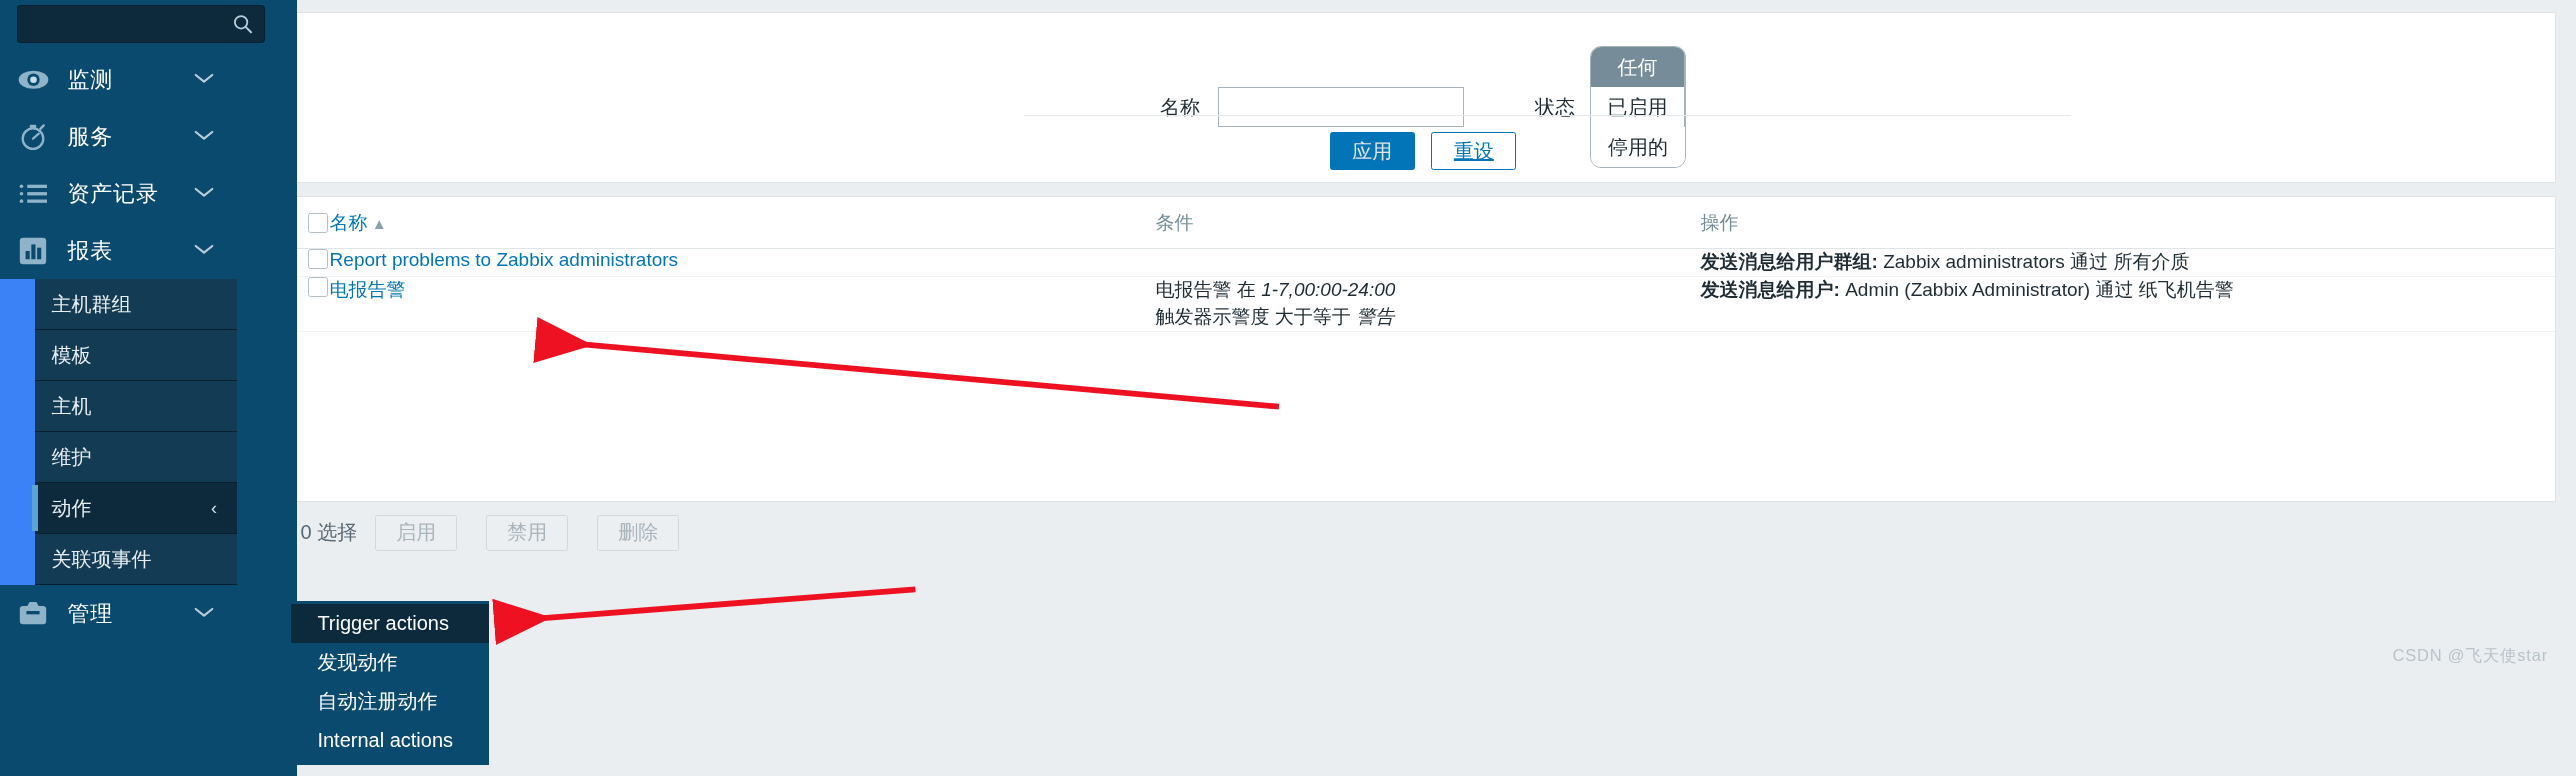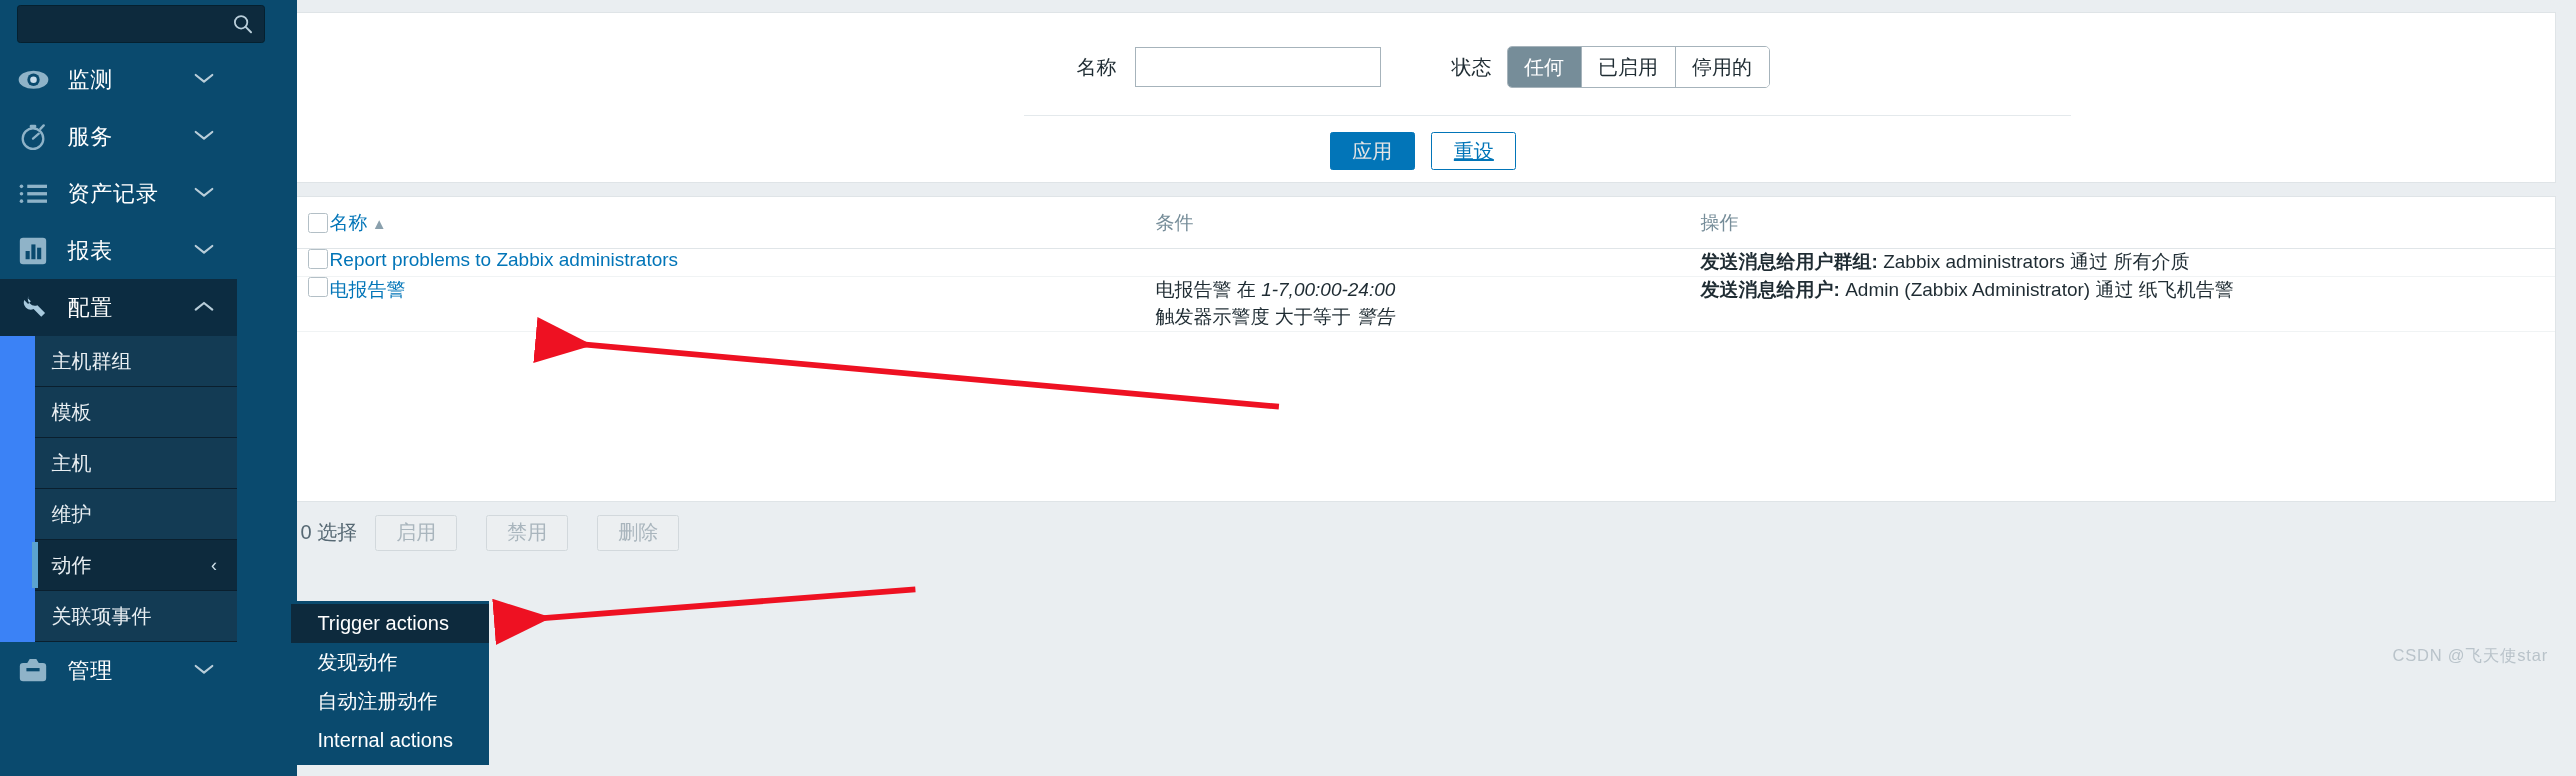--- a/index.html
+++ b/index.html
@@ -138,21 +138,21 @@
   .name-input {
     width: 246px; height: 40px;
     border: 0.8px solid #a6b3bb;
     background: #fff;
     font-size: 18px;
     padding: 0 8.3px;
     outline: none;
     font-family: "Liberation Sans", sans-serif;
   }
   .status-label { margin-left: 71px; margin-right: 15px; }
-  .seg-group { display: flex; border: 0.8px solid #a6b3bb; border-radius: 5px; overflow: hidden; }
+  .seg-group { display: flex; border: 0.8px solid #a6b3bb; border-radius: 11px; overflow: hidden; flex-direction: column; }
   .seg {
     height: 40px;
     padding: 0 16.5px;
     display: flex; align-items: center; justify-content: center;
     font-size: 20px;
     color: #1f2c33;
     background: #ffffff;
     border-right: 0.8px solid #a6b3bb;
     cursor: pointer;
     white-space: nowrap;
@@ -350,33 +350,20 @@
           </svg>
         </span>
         <span class="nav-label">报表</span>
         <span class="nav-chev">
           <svg width="20" height="11.6" viewBox="0 0 24 14">
               <polyline points="2,3 12,11 22,3" fill="none" stroke="#b8cdd9" stroke-width="2.6" stroke-linecap="round" stroke-linejoin="round"></polyline>
             </svg>
         </span>
       </div>
 
-      <div class="nav-item expanded">
-        <span class="nav-ico">
-          <svg width="30" height="30" viewBox="0 0 36 36">
-            <path d="M12.5 3.5a8.5 8.5 0 0 0 10.8 11.2l9.2 9.2-4.6 4.6-9.2-9.2A8.5 8.5 0 0 1 7.5 8.5l4.6 4.6 3.3-3.3-3.3-3.3z" fill="#a8cade"></path>
-          </svg>
-        </span>
-        <span class="nav-label">配置</span>
-        <span class="nav-chev">
-          <svg width="20" height="11.6" viewBox="0 0 24 14">
-              <polyline points="2,11 12,3 22,11" fill="none" stroke="#b8cdd9" stroke-width="2.6" stroke-linecap="round" stroke-linejoin="round"></polyline>
-            </svg>
-        </span>
-      </div>
 
       <div class="submenu">
         <div class="sub-item">
           <span>主机群组</span>
         </div>
         <div class="sub-item">
           <span>模板</span>
         </div>
         <div class="sub-item">
           <span>主机</span>

